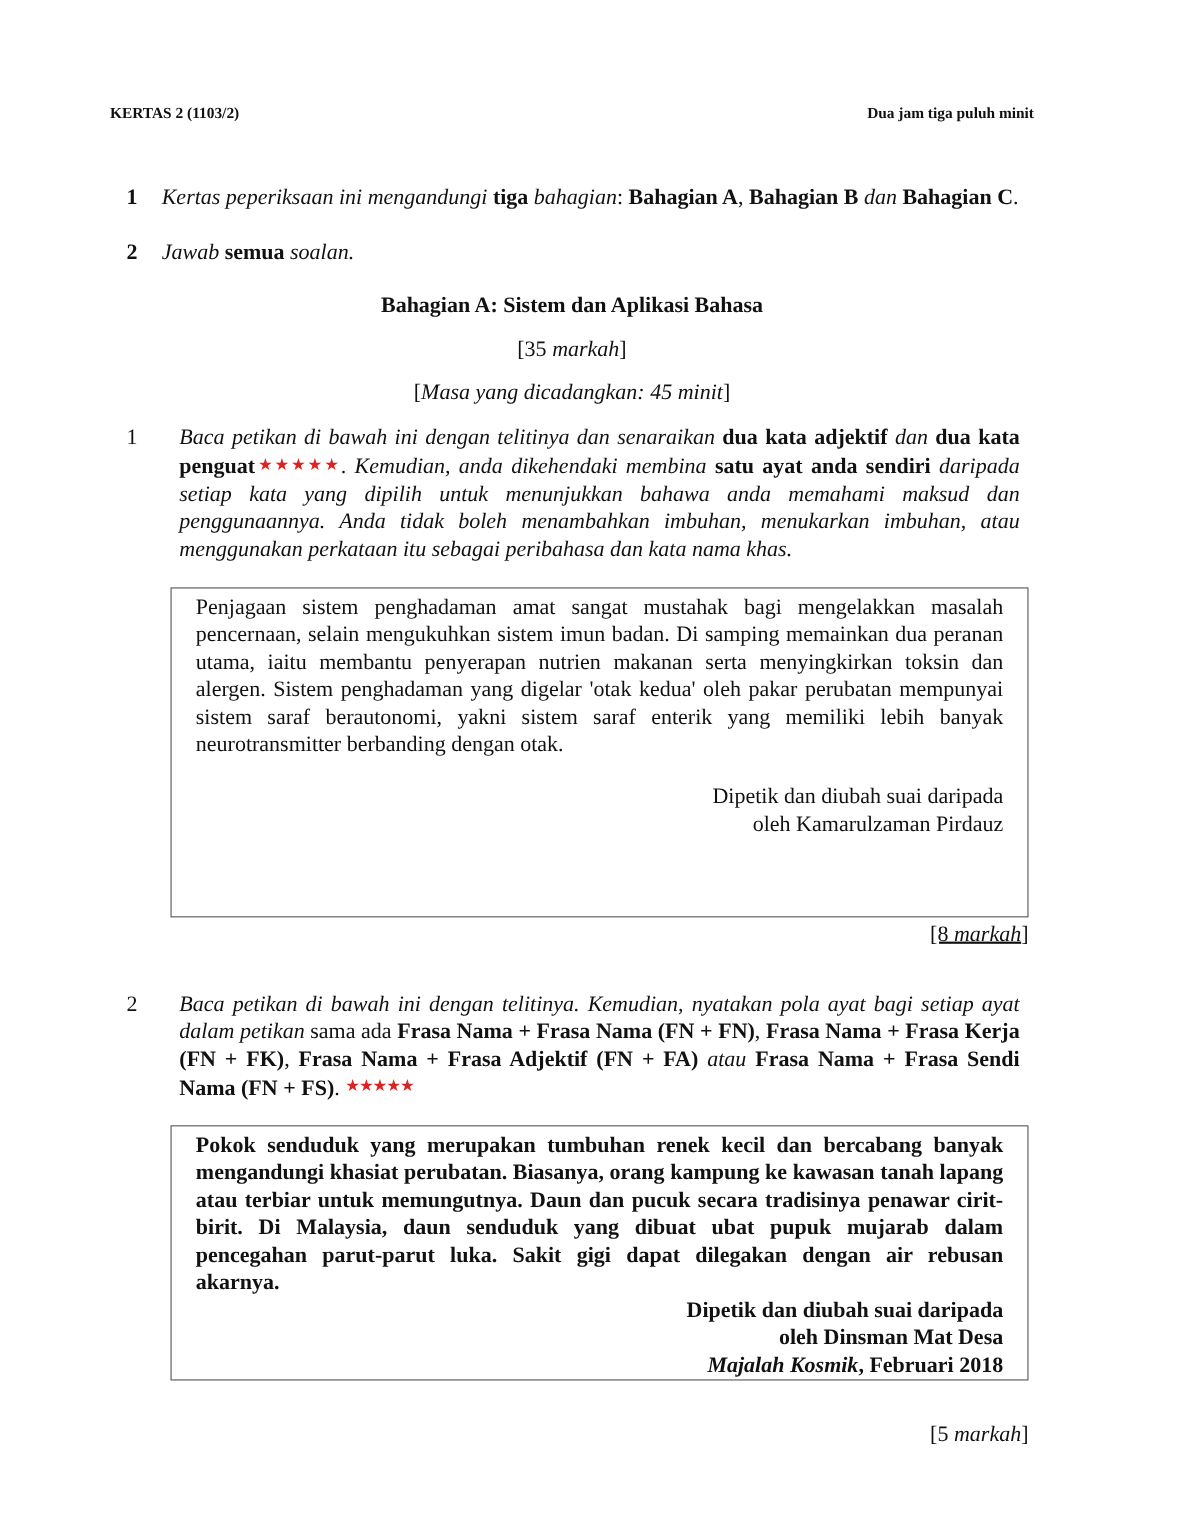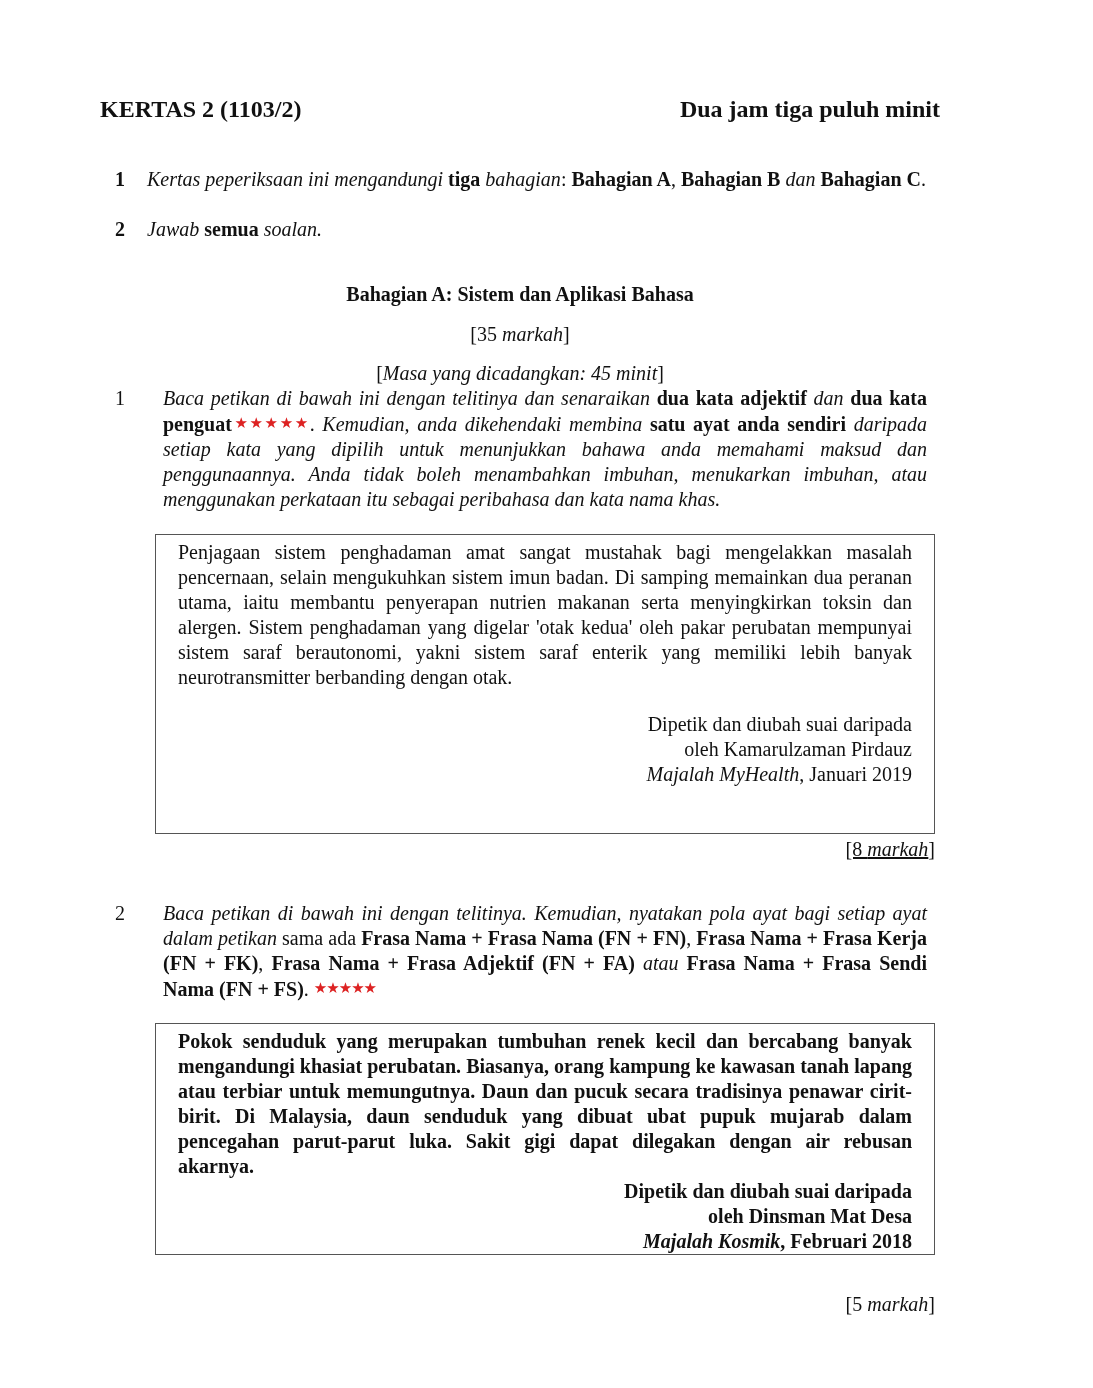--- a/index.html
+++ b/index.html
@@ -1,24 +1,24 @@
 <!DOCTYPE html>
 <html><head>
 <meta charset="utf-8">
 <style>
   html, body { margin: 0; padding: 0; background: #ffffff; }
   body {
     width: 1093px; height: 1388px; position: relative; overflow: hidden;
     font-family: "Liberation Serif", "DejaVu Serif", serif;
     color: #111; font-size: 20px;
   }
-  .header { position: absolute; top: 96px; left: 100px; width: 840px; display: flex; justify-content: space-between; font-weight: bold; font-size: 24px; }
+  .header { position: absolute; top: 96px; left: 100px; width: 840px; display: flex; justify-content: space-between; font-weight: bold; font-size: 14px; }
   .instr { position: absolute; left: 115px; width: 812px; line-height: 25px; }
   .instr .num { display: inline-block; width: 32px; font-weight: bold; }
-  .center { position: absolute; left: 0; width: 1040px; text-align: center; margin-top: 16px; }
+  .center { position: absolute; left: 0; width: 1040px; text-align: center; }
   .q { position: absolute; left: 115px; width: 812px; line-height: 25px; }
   .q .qnum { position: absolute; left: 0; top: 0; }
   .q .qtext { margin-left: 48px; text-align: justify; }
   .stars { color: #d22; font-size: 15px; letter-spacing: -1px; vertical-align: 3px; }
   .box { position: absolute; left: 155px; width: 780px; border: 1px solid #555; box-sizing: border-box; padding: 5px 22px; line-height: 25px; }
   .box .para { text-align: justify; }
   .src { text-align: right; }
   .marks { position: absolute; right: 158px; }
   i { font-style: italic; }
   b { font-weight: bold; }
@@ -45,21 +45,20 @@
 <div class="q" style="top:386px;">
   <span class="qnum">1</span>
   <div class="qtext"><i>Baca petikan di bawah ini dengan telitinya dan senaraikan </i><b>dua kata adjektif</b><i> dan </i><b>dua kata penguat</b><span class="stars">★★★★★</span><span>. </span><i>Kemudian, anda dikehendaki membina </i><b>satu ayat anda sendiri</b><i> daripada setiap kata yang dipilih untuk menunjukkan bahawa anda memahami maksud dan penggunaannya. Anda tidak boleh menambahkan imbuhan, menukarkan imbuhan, atau menggunakan perkataan itu sebagai peribahasa dan kata nama khas.</i></div>
 </div>
 
 <div class="box" style="top:534px; height:300px;">
   <div class="para">Penjagaan sistem penghadaman amat sangat mustahak bagi mengelakkan masalah pencernaan,  selain mengukuhkan sistem imun badan.  Di samping memainkan dua peranan utama, iaitu membantu penyerapan nutrien makanan serta menyingkirkan toksin dan alergen.  Sistem penghadaman yang digelar 'otak kedua' oleh pakar perubatan mempunyai sistem saraf berautonomi, yakni sistem saraf enterik yang memiliki lebih banyak neurotransmitter berbanding dengan otak.</div>
   <div style="height:22px;"></div>
   <div class="src">Dipetik dan diubah suai daripada</div>
   <div class="src">oleh Kamarulzaman Pirdauz</div>
-  <div class="src"><i>Majalah MyHealth</i><span>, Januari 2019</span></div>
 </div>
 
 <div class="marks" style="top:838px;text-decoration:underline;"><span>[8 </span><i>markah</i><span>]</span></div>
 
 <div class="q" style="top:901px;">
   <span class="qnum">2</span>
   <div class="qtext"><i>Baca petikan di bawah ini dengan telitinya. Kemudian, nyatakan pola ayat bagi setiap ayat dalam petikan</i><span> sama ada </span><b>Frasa Nama + Frasa Nama (FN + FN)</b><span>, </span><b>Frasa Nama + Frasa Kerja (FN + FK)</b><span>, </span><b>Frasa Nama + Frasa Adjektif (FN + FA)</b><i> atau </i><b>Frasa Nama + Frasa Sendi Nama (FN + FS)</b><span>. </span><span class="stars">★★★★★</span></div>
 </div>
 
 <div class="box" style="top:1023px; height:232px;font-weight:bold;">

